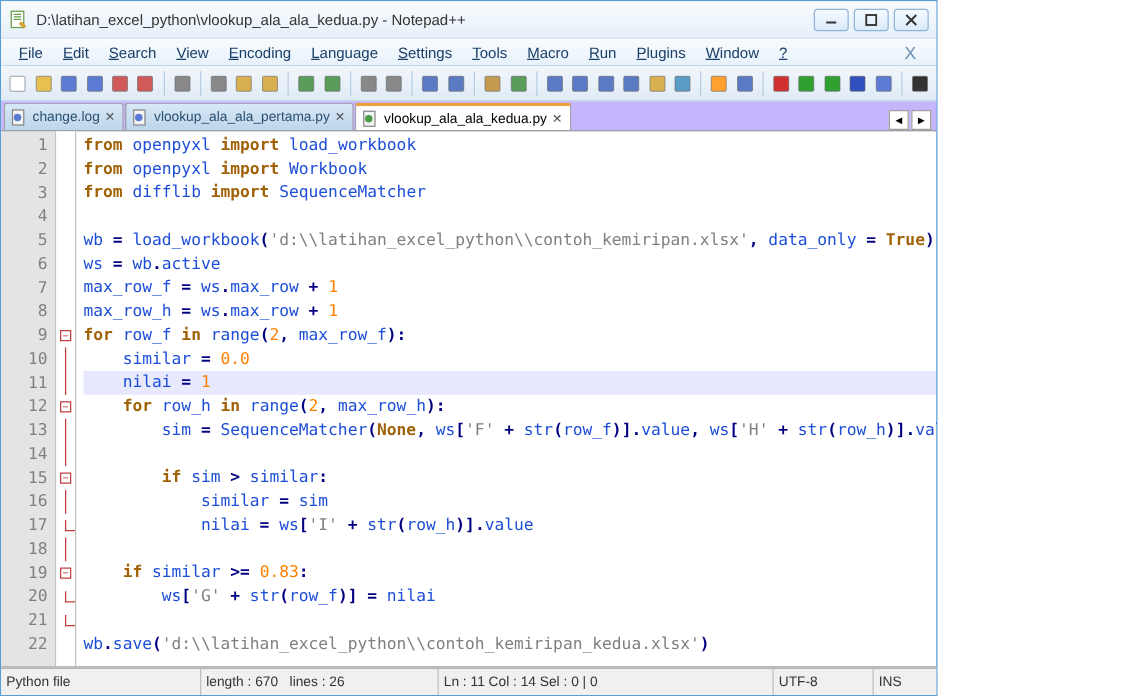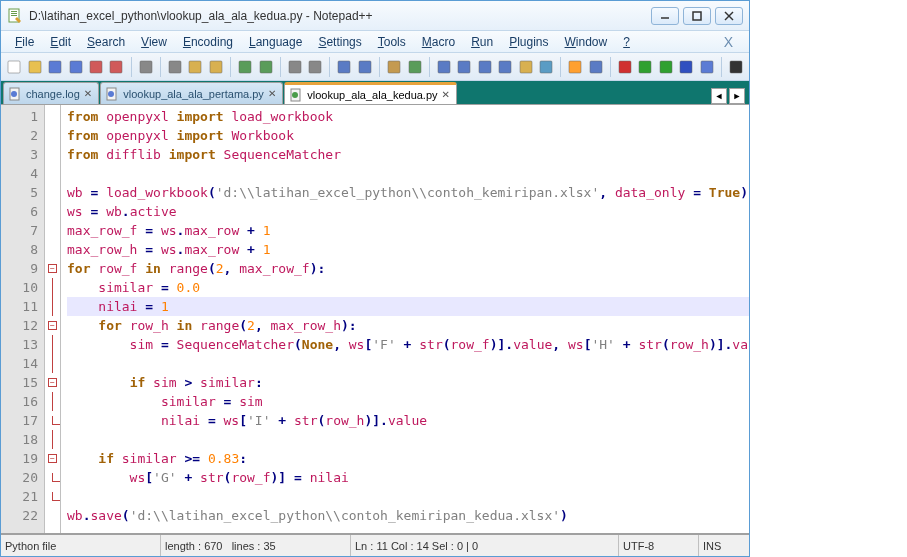--- a/index.html
+++ b/index.html
@@ -11,21 +11,21 @@
 .titlebar .sysbtns { display:flex; gap:4px; }
 .titlebar .sysbtn { width:28px; height:18px; border:1px solid #8fb4d8; border-radius:3px; background:linear-gradient(#f5faff,#dbeafa); display:flex; align-items:center; justify-content:center; cursor:pointer; }
 .titlebar .sysbtn svg { width:10px; height:10px; }
 .menubar { height:22px; background:linear-gradient(#f8fbfe,#e8f2fb); border-bottom:1px solid #c3d7ea; display:flex; align-items:center; padding:0 6px; }
 .menubar .mitem { padding:0 8px; color:#1a3e66; cursor:pointer; }
 .menubar .mitem u { text-decoration:underline; }
 .menubar .x { margin-left:auto; padding:0 10px; color:#6b8db0; font-size:14px; cursor:pointer; }
 .toolbar { height:28px; background:linear-gradient(#f2f6fb,#e0ebf6); border-bottom:1px solid #c3d7ea; display:flex; align-items:center; padding:0 4px; gap:2px; }
 .toolbar .tbtn { width:22px; height:22px; border:1px solid transparent; border-radius:2px; display:flex; align-items:center; justify-content:center; cursor:pointer; }
 .toolbar .sep { width:1px; height:20px; background:#b8cde2; margin:0 3px; }
-.tabbar { height:24px; background:#0f766e; border-bottom:1px solid #a0a0a0; display:flex; align-items:flex-end; padding-left:2px; position:relative;justify-content:space-between; }
+.tabbar { height:24px; background:#c4b5fd; border-bottom:1px solid #a0a0a0; display:flex; align-items:flex-end; padding-left:2px; position:relative;justify-content:space-between; }
 .tab { height:22px; display:flex; align-items:center; padding:0 6px 0 4px; margin-right:1px; border:1px solid #a0a0a0; border-bottom:none; border-radius:3px 3px 0 0; font-size:11px; cursor:pointer; gap:4px; }
 .tab.inactive { background:linear-gradient(#d8e8f6,#bdd6eb); color:#2a506f; }
 .tab.active { background:#fff; border-top:3px solid #e8a33d; }
 .tab .ticon { width:14px; height:14px; }
 .tab .tlabel { }
 .tab .tclose { font-size:10px; color:#555; cursor:pointer; }
 .tabbar .tabnav { margin-left:auto; display:flex; align-items:center; gap:2px; padding-right:4px; }
 .tabbar .tabnav .navbtn { width:16px; height:16px; border:1px solid #a0a0a0; background:#fff; display:flex; align-items:center; justify-content:center; font-size:9px; cursor:pointer; }
 .editor { flex:1; display:flex; overflow:hidden; border-bottom:1px solid #a0a0a0; }
 .gutter { width:44px; background:#e4e4e4; border-right:1px solid #c0c0c0; text-align:right; padding:2px 6px 0 0; color:#808080; font-family:Consolas,monospace; font-size:13px; line-height:19px; }
@@ -34,21 +34,21 @@
 .foldcol .fbox { width:9px; height:9px; border:1px solid #c04040; display:flex; align-items:center; justify-content:center; font-size:8px; color:#c04040; line-height:1; }
 .foldcol .fline { width:1px; height:19px; background:#c04040; margin:0 auto; }
 .foldcol .fend { width:8px; height:9px; border-left:1px solid #c04040; border-bottom:1px solid #c04040; margin-left:7px; }
 .code { flex:1; font-family:Consolas,monospace; font-size:13px; line-height:19px; padding:2px 0 0 6px; white-space:pre; overflow:auto; color:#000; }
 .code .line { height:19px; }
 .code .line.current { background:#e8e8ff; }
 .kw { color:#a16207; font-weight:bold; }
 .str { color:#808080; }
 .num { color:#ff8000; }
 .op { color:#000080; font-weight:bold; }
-.id { color:#be185d; }
+.id { color:#1d4ed8; }
 .statusbar { height:22px; background:#f0f0f0; border-top:1px solid #a0a0a0; display:flex; align-items:center; font-size:11px; color:#333; }
 .statusbar .cell { padding:0 4px; border-right:1px solid #c0c0c0; height:100%; display:flex; align-items:center; }
 .statusbar .cell.flex { flex:1; }
 .svgicon { width:16px; height:16px; }
 </style>
 </head>
 <body>
 
 <div class="window">
   <div class="titlebar">
@@ -376,19 +376,19 @@
         </div>
         <div class="fmark"></div>
       </div>
     <div class="code" id="code"><div class="line"><span class="kw">from </span><span class="id">openpyxl </span><span class="kw">import </span><span class="id">load_workbook</span></div><div class="line"><span class="kw">from </span><span class="id">openpyxl </span><span class="kw">import </span><span class="id">Workbook</span></div><div class="line"><span class="kw">from </span><span class="id">difflib </span><span class="kw">import </span><span class="id">SequenceMatcher</span></div><div class="line">&nbsp;</div><div class="line"><span class="id">wb </span><span class="op">= </span><span class="id">load_workbook</span><span class="op">(</span><span class="str">'d:\\latihan_excel_python\\contoh_kemiripan.xlsx'</span><span class="op">, </span><span class="id">data_only </span><span class="op">= </span><span class="kw">True</span><span class="op">)</span></div><div class="line"><span class="id">ws </span><span class="op">= </span><span class="id">wb</span><span class="op">.</span><span class="id">active</span></div><div class="line"><span class="id">max_row_f </span><span class="op">= </span><span class="id">ws</span><span class="op">.</span><span class="id">max_row </span><span class="op">+ </span><span class="num">1</span></div><div class="line"><span class="id">max_row_h </span><span class="op">= </span><span class="id">ws</span><span class="op">.</span><span class="id">max_row </span><span class="op">+ </span><span class="num">1</span></div><div class="line"><span class="kw">for </span><span class="id">row_f </span><span class="kw">in </span><span class="id">range</span><span class="op">(</span><span class="num">2</span><span class="op">, </span><span class="id">max_row_f</span><span class="op">):</span></div><div class="line"><span class="id">    similar </span><span class="op">= </span><span class="num">0.0</span></div><div class="line current"><span class="id">    nilai </span><span class="op">= </span><span class="num">1</span></div><div class="line"><span class="id">    </span><span class="kw">for </span><span class="id">row_h </span><span class="kw">in </span><span class="id">range</span><span class="op">(</span><span class="num">2</span><span class="op">, </span><span class="id">max_row_h</span><span class="op">):</span></div><div class="line"><span class="id">        sim </span><span class="op">= </span><span class="id">SequenceMatcher</span><span class="op">(</span><span class="kw">None</span><span class="op">, </span><span class="id">ws</span><span class="op">[</span><span class="str">'F'</span><span class="op"> + </span><span class="id">str</span><span class="op">(</span><span class="id">row_f</span><span class="op">)].</span><span class="id">value</span><span class="op">, </span><span class="id">ws</span><span class="op">[</span><span class="str">'H'</span><span class="op"> + </span><span class="id">str</span><span class="op">(</span><span class="id">row_h</span><span class="op">)].</span><span class="id">value</span><span class="op">).</span><span class="id">ratio</span><span class="op">()</span></div><div class="line">&nbsp;</div><div class="line"><span class="id">        </span><span class="kw">if </span><span class="id">sim </span><span class="op">&gt; </span><span class="id">similar</span><span class="op">:</span></div><div class="line"><span class="id">            similar </span><span class="op">= </span><span class="id">sim</span></div><div class="line"><span class="id">            nilai </span><span class="op">= </span><span class="id">ws</span><span class="op">[</span><span class="str">'I'</span><span class="op"> + </span><span class="id">str</span><span class="op">(</span><span class="id">row_h</span><span class="op">)].</span><span class="id">value</span></div><div class="line">&nbsp;</div><div class="line"><span class="id">    </span><span class="kw">if </span><span class="id">similar </span><span class="op">&gt;= </span><span class="num">0.83</span><span class="op">:</span></div><div class="line"><span class="id">        ws</span><span class="op">[</span><span class="str">'G'</span><span class="op"> + </span><span class="id">str</span><span class="op">(</span><span class="id">row_f</span><span class="op">)]</span><span class="op"> = </span><span class="id">nilai</span></div><div class="line">&nbsp;</div><div class="line"><span class="id">wb</span><span class="op">.</span><span class="id">save</span><span class="op">(</span><span class="str">'d:\\latihan_excel_python\\contoh_kemiripan_kedua.xlsx'</span><span class="op">)</span></div></div>
   </div>
 
   <div class="statusbar">
     <div class="cell" style="width:160px">Python file</div>
     <div class="cell" style="width:190px">
       <span>length : 670</span>&nbsp;&nbsp;&nbsp;
-      <span>lines : 35</span>
+      <span>lines : 26</span>
     </div>
     <div class="cell flex">Ln : 11    Col : 14    Sel : 0 | 0</div>
     <div class="cell" style="width:80px">UTF-8</div>
     <div class="cell" style="width:50px;border-right:none">INS</div>
   </div>
 </div>
 
 </body></html>

